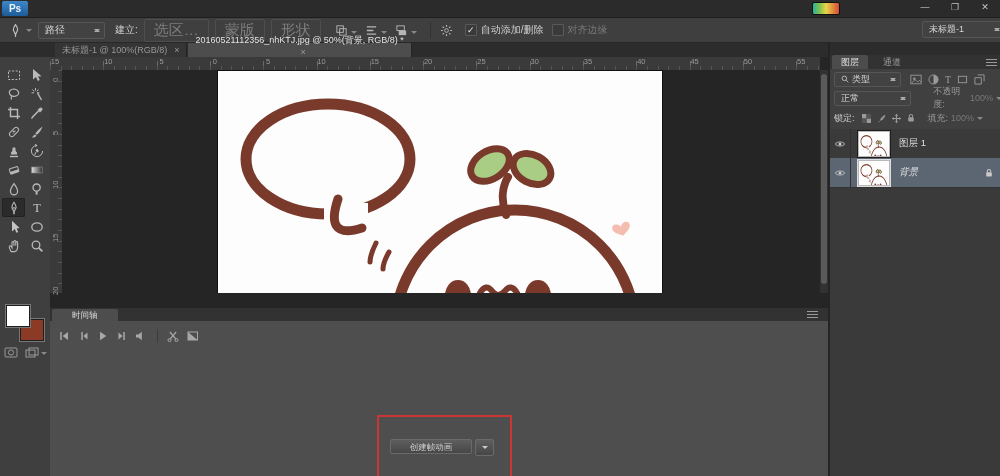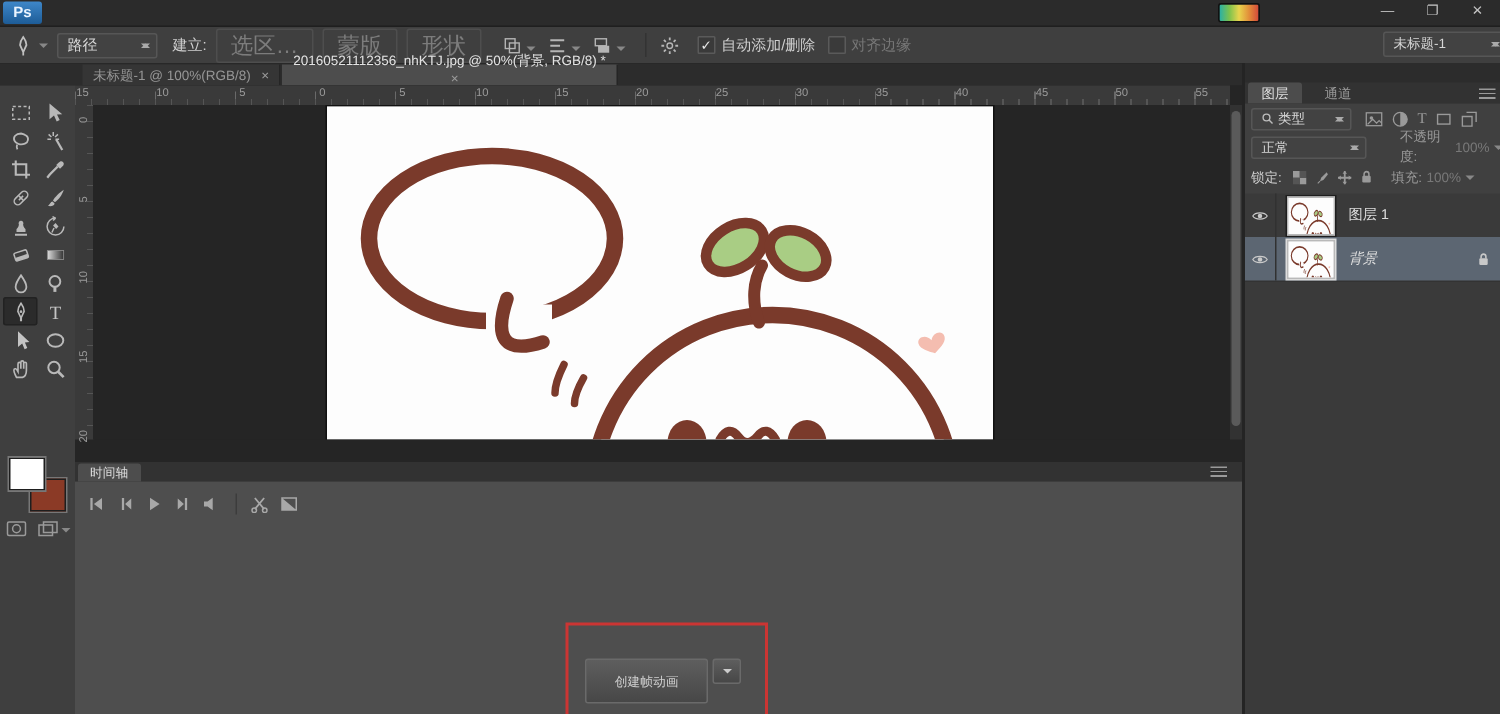--- a/index.html
+++ b/index.html
@@ -74,29 +74,29 @@
   .statusicon{position:absolute;left:46px;top:3px;width:9px;height:9px;border-radius:50%;
               background:radial-gradient(circle at 35% 35%,#9a9a9a,#555);}
   .docinfo{position:absolute;left:66px;top:3px;}
   .status-arrow{position:absolute;left:186px;top:3px;color:#b5b5b5;font-size:8px;}
   .hsplit{position:absolute;left:200px;top:3px;color:#8a8a8a;font-size:8px;}
   .hscroll-thumb{position:absolute;left:350px;top:3px;width:240px;height:8px;background:#5a5a5a;border-radius:3px;}
   
   .timeline{position:absolute;left:50px;top:308px;width:778px;height:168px;}
   .tl-strip{position:absolute;left:0;top:0;width:778px;height:13px;background:#323232;border-bottom:1px solid #272727;}
   .tl-tab{position:absolute;left:2px;top:1px;height:12px;background:#4d4d4d;color:#dcdcdc;font-size:8.5px;
-          line-height:12px;padding:0 8px;border-radius:2px 2px 0 0;}
+          line-height:12px;padding:0 20px;border-radius:2px 2px 0 0;}
   .panelmenu{width:11px;height:7px;background:repeating-linear-gradient(#9a9a9a 0 1px,transparent 1px 3px);}
   .tl-strip .panelmenu{position:absolute;right:10px;top:3px;}
   .tl-body{position:absolute;left:0;top:13px;width:778px;height:155px;background:#4e4e4e;}
   .tl-controls{position:absolute;left:8px;top:8px;display:flex;align-items:center;}
   .tl-controls .tbtn{margin-right:7px;display:flex;align-items:center;}
   .tl-controls .vsep2{width:1px;height:14px;background:#3c3c3c;margin:0 8px 0 4px;}
   .create-wrap{position:absolute;left:340px;top:118px;display:flex;}
-  .create-btn{height:30px;width:82px;background:linear-gradient(#5e5e5e,#474747);border:1px solid #6a6a6a;
+  .create-btn{height:15px;width:82px;background:linear-gradient(#5e5e5e,#474747);border:1px solid #6a6a6a;
               border-radius:2px;color:#cfcfcf;font-size:8.5px;font-family:inherit;line-height:13px;text-align:center;}
   .create-caret{height:15px;width:17px;margin-left:3px;background:linear-gradient(#5e5e5e,#474747);
                 border:1px solid #6a6a6a;border-radius:2px;display:flex;align-items:center;justify-content:center;}
   .create-caret i{border:3.5px solid transparent;border-top-color:#ccc;margin-top:3px;}
   .red-annot{position:absolute;left:327px;top:94px;width:131px;height:59px;border:2px solid #cb3533;z-index:5;}
   
   .rightdock{position:absolute;left:828px;top:42px;width:172px;height:434px;background:#2c2c2c;border-left:2px solid #242424;}
   .ptabs{position:absolute;left:0;top:13px;width:172px;height:14px;background:#323232;}
   .ptab{position:absolute;top:0;height:14px;font-size:9px;line-height:14px;padding:0 9px;color:#9a9a9a;}
   .ptab.active{background:#4c4c4c;color:#e0e0e0;border-radius:2px 2px 0 0;}

